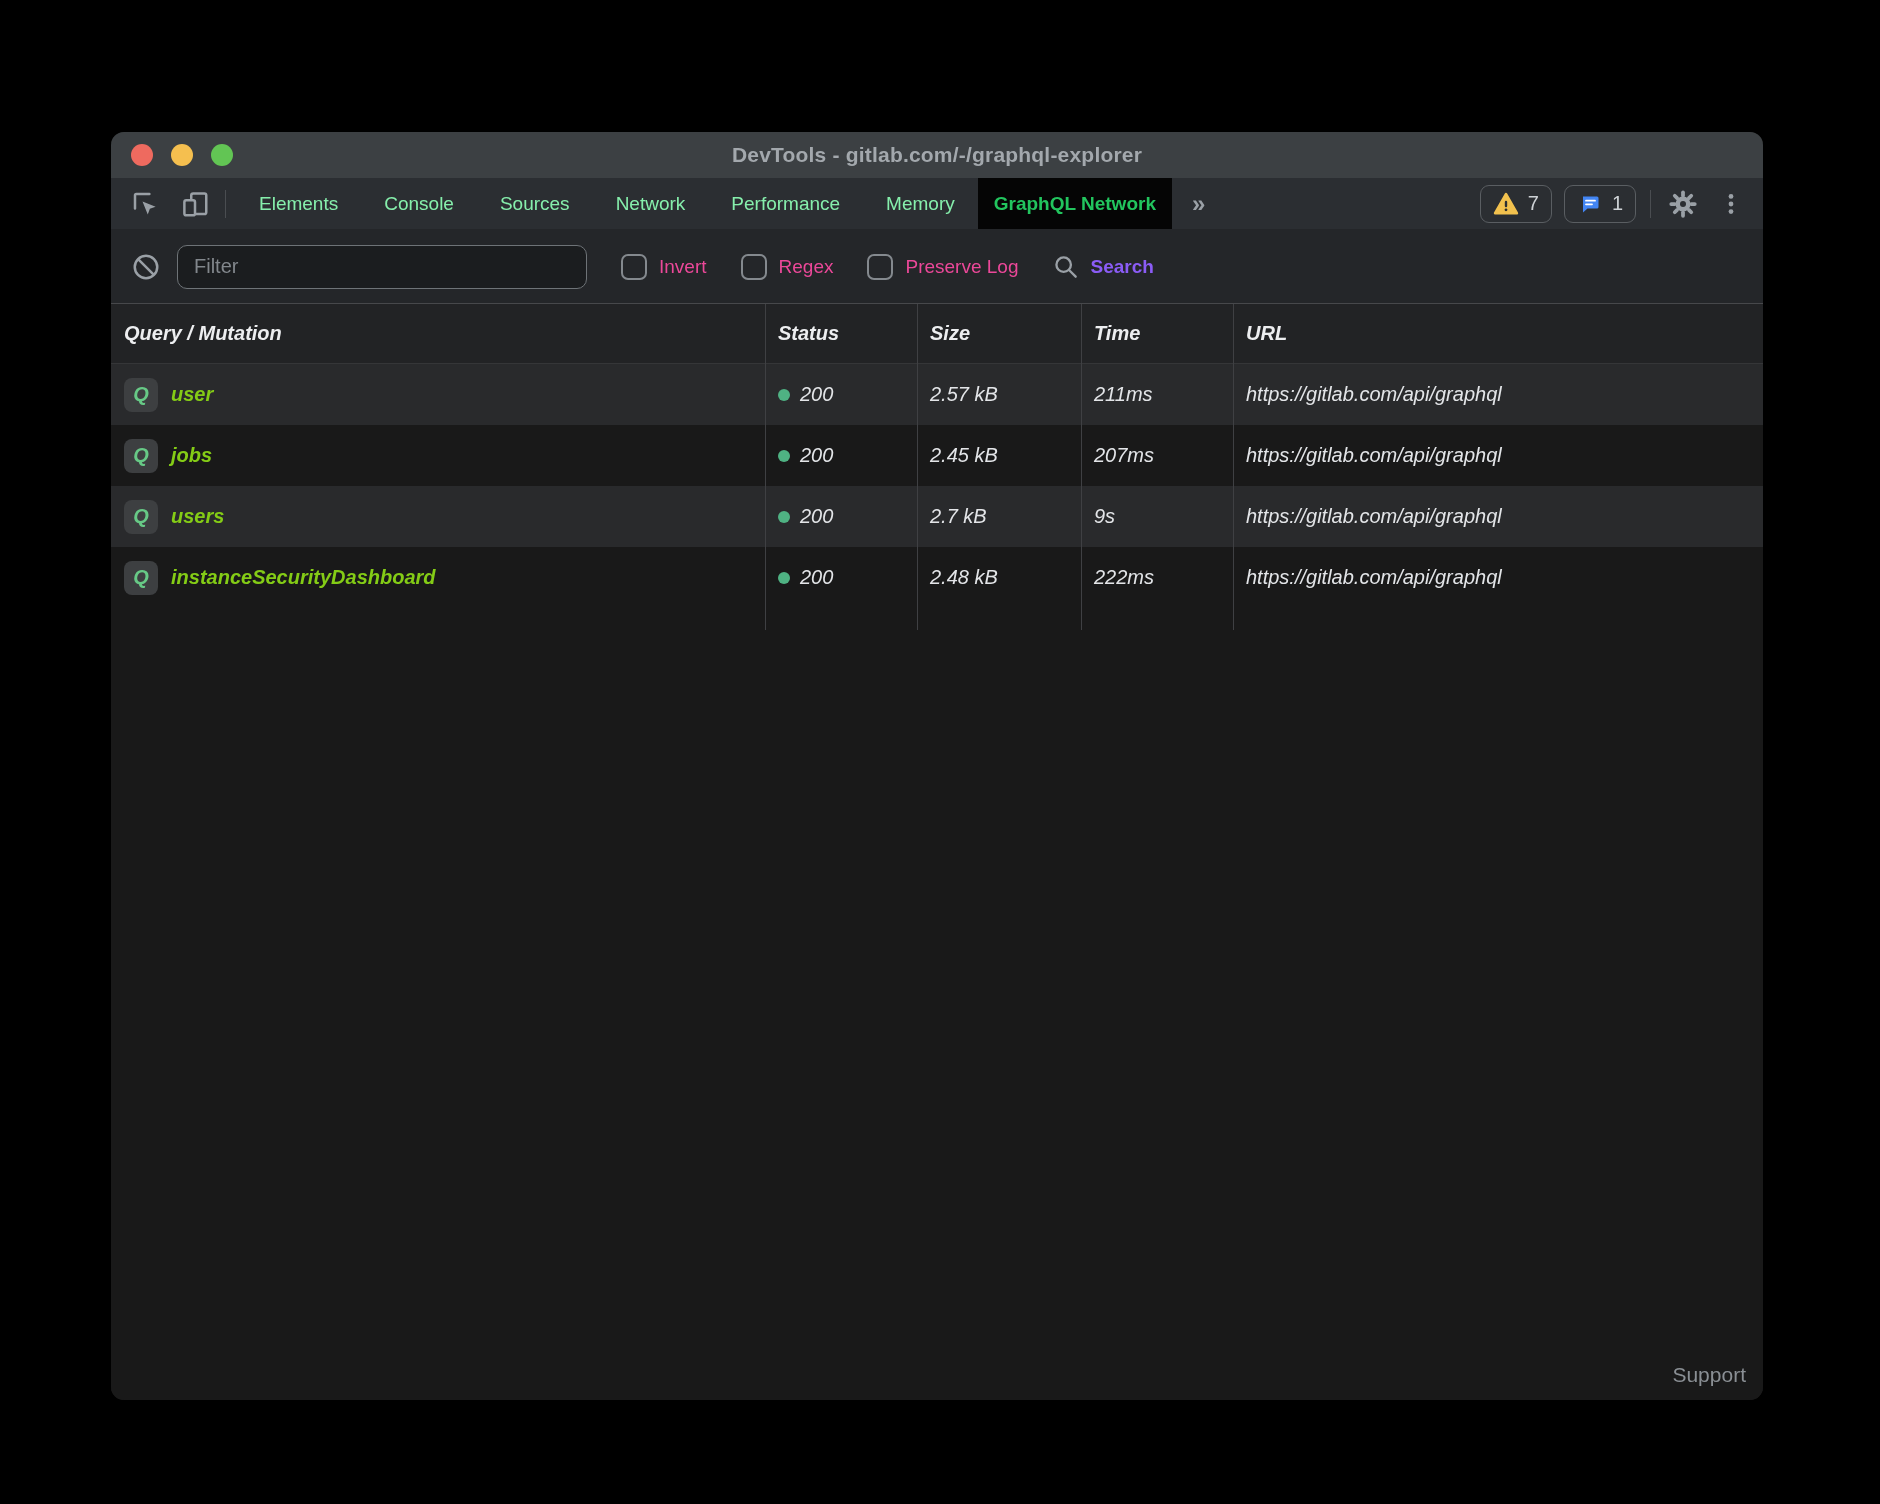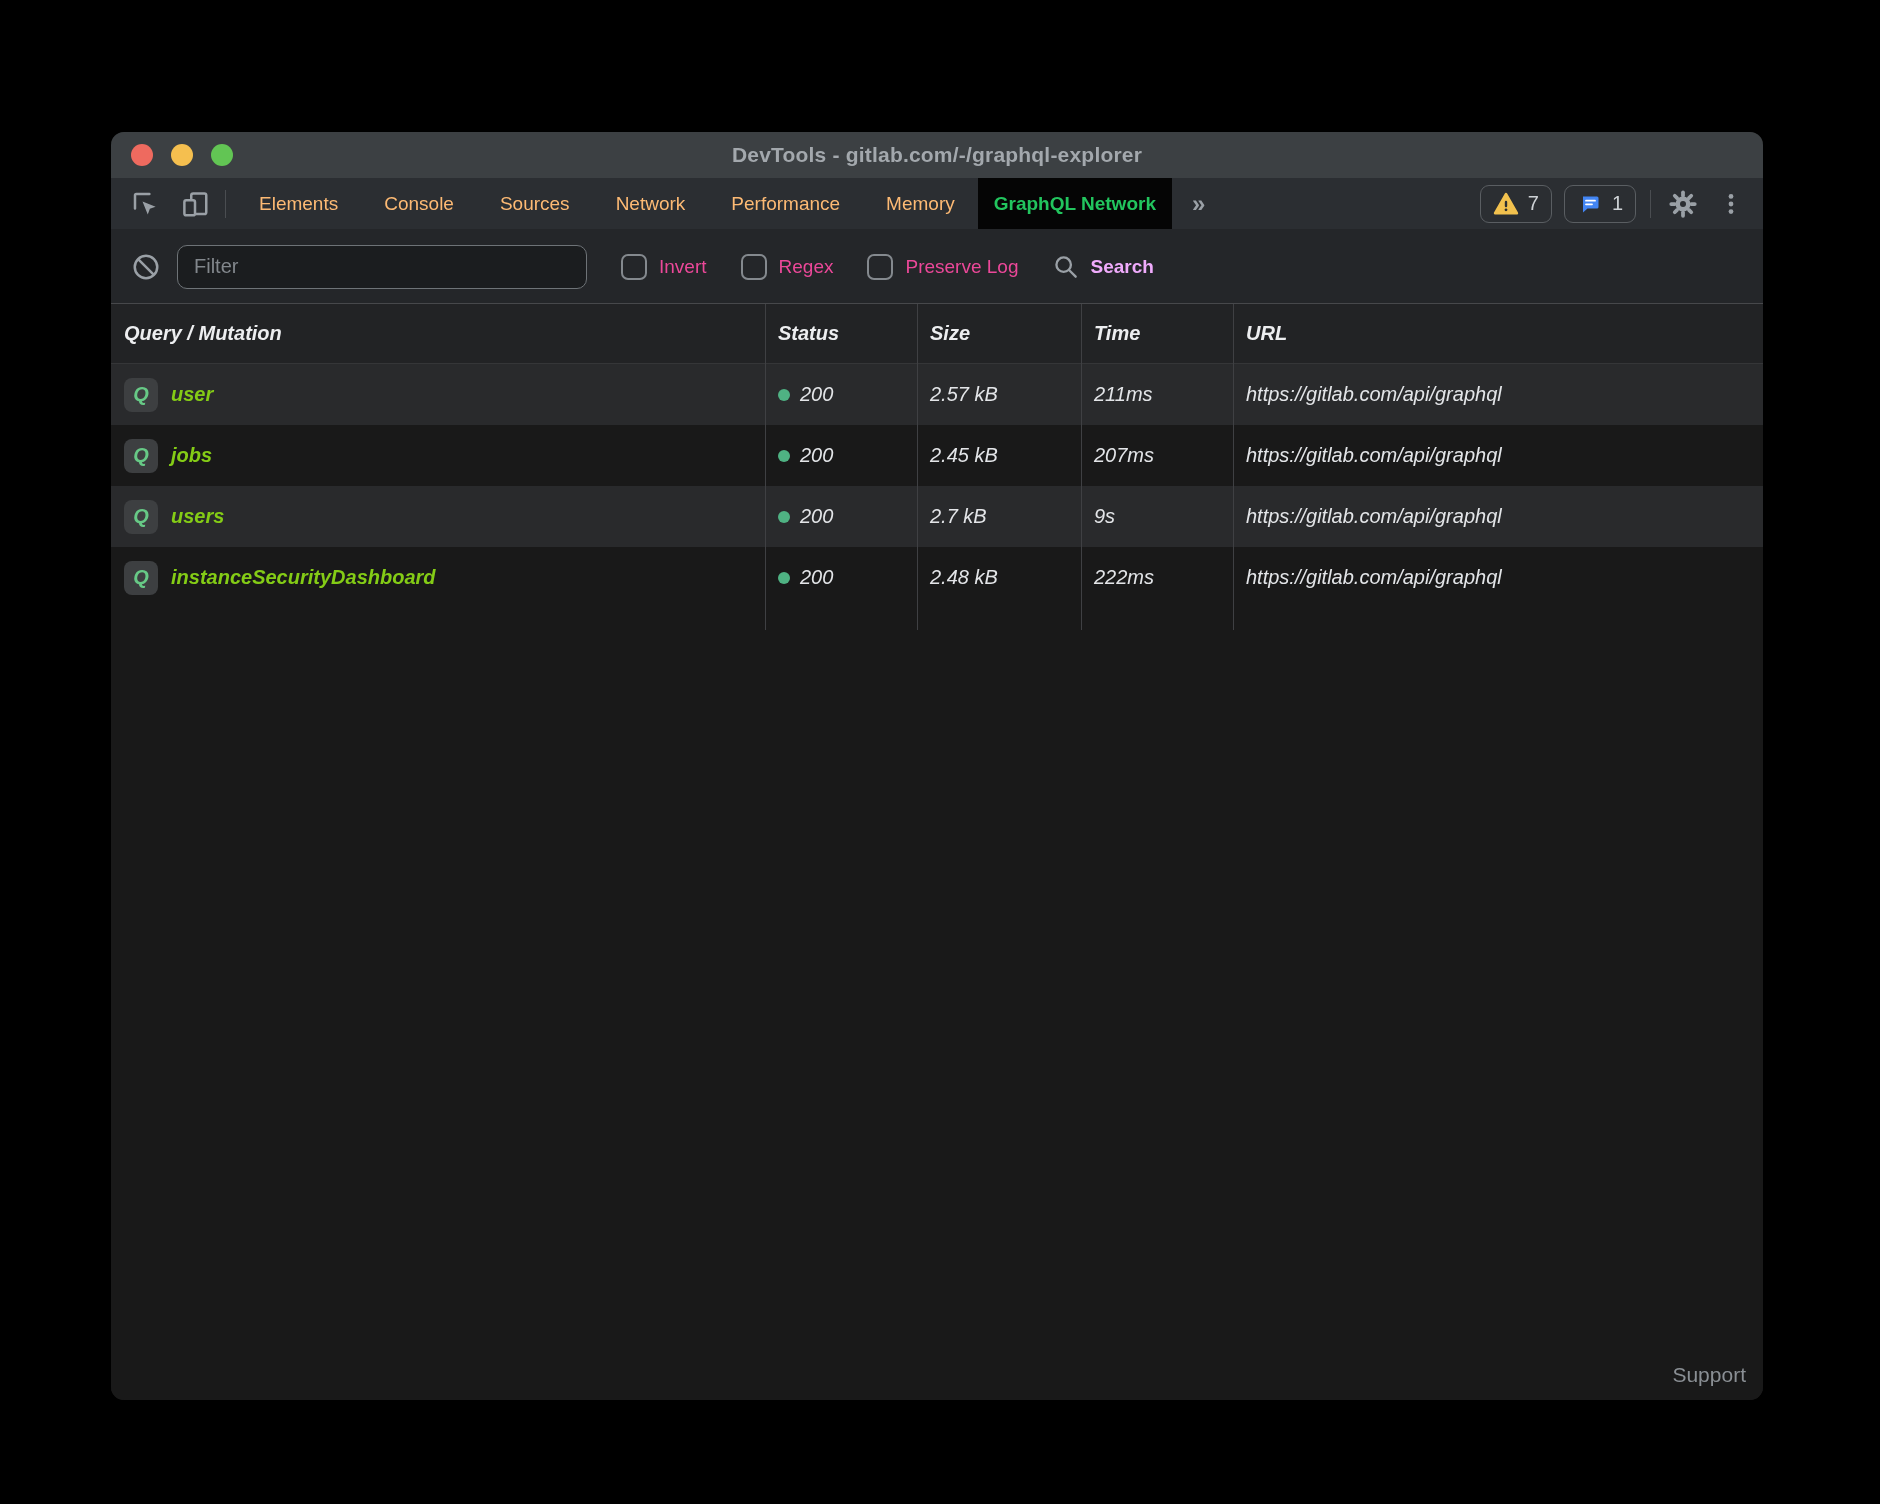--- a/index.html
+++ b/index.html
@@ -17,37 +17,37 @@
   .light.yellow{background:#f5bf4f;}
   .light.green{background:#62c554;}
   .win-title{color:#a3a8ad;font-size:21px;font-weight:700;letter-spacing:.2px;}
 
   
   .tabbar{height:52px;background:#2b2e32;display:flex;align-items:stretch;flex:none;border-bottom:1px solid #242629;}
   .tool-icons{display:flex;align-items:center;padding-left:16px;gap:14px;}
   .icon-btn{width:36px;height:36px;display:flex;align-items:center;justify-content:center;border-radius:4px;}
   .vdiv{width:1px;height:28px;background:#4a4d51;align-self:center;margin:0 10px 0 12px;}
   .tabs{display:flex;align-items:stretch;}
-  .tab{display:flex;align-items:center;padding:0 23px;color:#fdba74;font-size:19px;white-space:nowrap;}
+  .tab{display:flex;align-items:center;padding:0 23px;color:#86efac;font-size:19px;white-space:nowrap;}
   .tab.active{background:#050505;color:#22c55e;font-weight:700;padding:0 16px;}
   .overflow-btn{display:flex;align-items:center;padding:0 20px;color:#9aa0a6;font-size:24px;font-weight:700;}
   .tab-right{margin-left:auto;display:flex;align-items:center;padding-right:14px;gap:12px;}
   .count-badge{height:38px;border:1.5px solid #5a5e62;border-radius:9px;display:flex;align-items:center;gap:9px;padding:0 12px;}
   .count-badge .num{color:#cdd1d5;font-size:20px;}
 
   
   .filterbar{height:73px;background:#242629;display:flex;align-items:center;flex:none;padding-left:17px;}
   .filter-input{margin-left:13px;width:410px;height:44px;background:#1b1d1f;border:1.5px solid #6e7377;
     border-radius:10px;color:#e8eaed;font-size:20px;padding:0 16px;outline:none;font-family:inherit;}
   .filter-input::placeholder{color:#82878c;}
   .chk-group{display:flex;align-items:center;margin-left:34px;gap:12px;}
   .chk{width:26px;height:26px;border:2px solid #84898e;border-radius:7px;background:transparent;flex:none;}
   .chk-label{color:#ec4899;font-size:19px;font-weight:400;}
   .search-group{display:flex;align-items:center;margin-left:34px;gap:10px;}
-  .search-label{color:#f0abfc;font-size:19px;font-weight:700;}
+  .search-label{color:#8b5cf6;font-size:19px;font-weight:700;}
 
   
   .content{position:relative;flex:1;background:#191919;}
   .grid-area{position:relative;}
   .thead,.trow{display:grid;grid-template-columns:654px 152px 164px 152px 530px;height:61px;align-items:center;font-style:italic;}
   .thead{background:#222325;border-top:1px solid #47484b;border-bottom:1px solid #353638;}
   .th{color:#edeef0;font-size:20px;font-weight:700;padding-left:13px;}
   .trow.odd{background:#292a2c;}
   .cell{color:#e3e5e8;font-size:20px;padding-left:13px;display:flex;align-items:center;}
   .cell.qm{gap:13px;}

